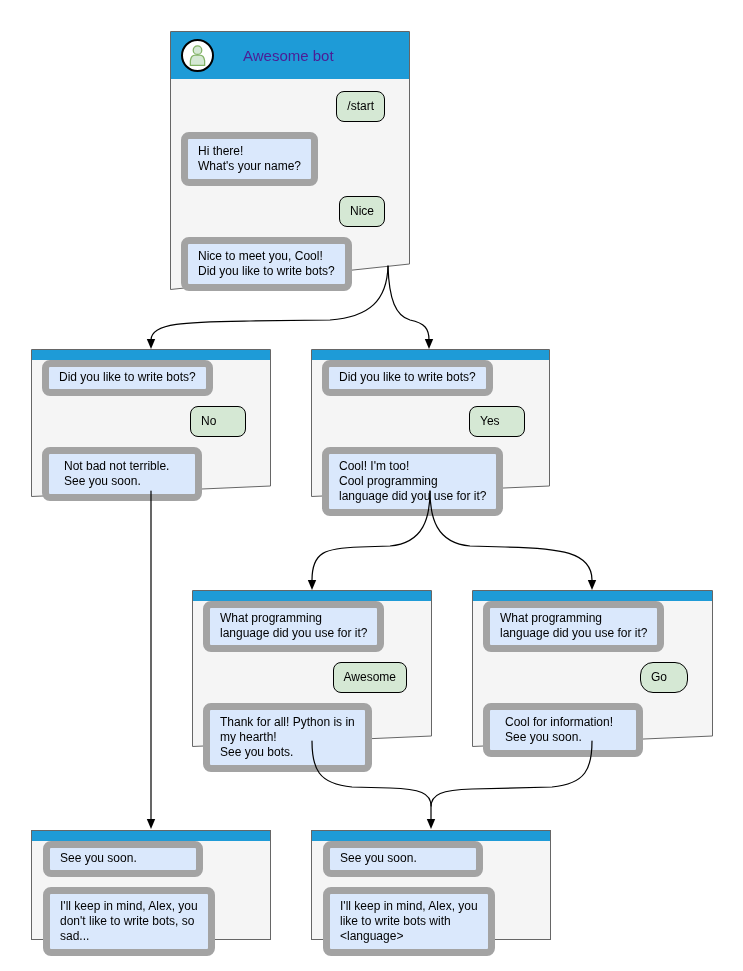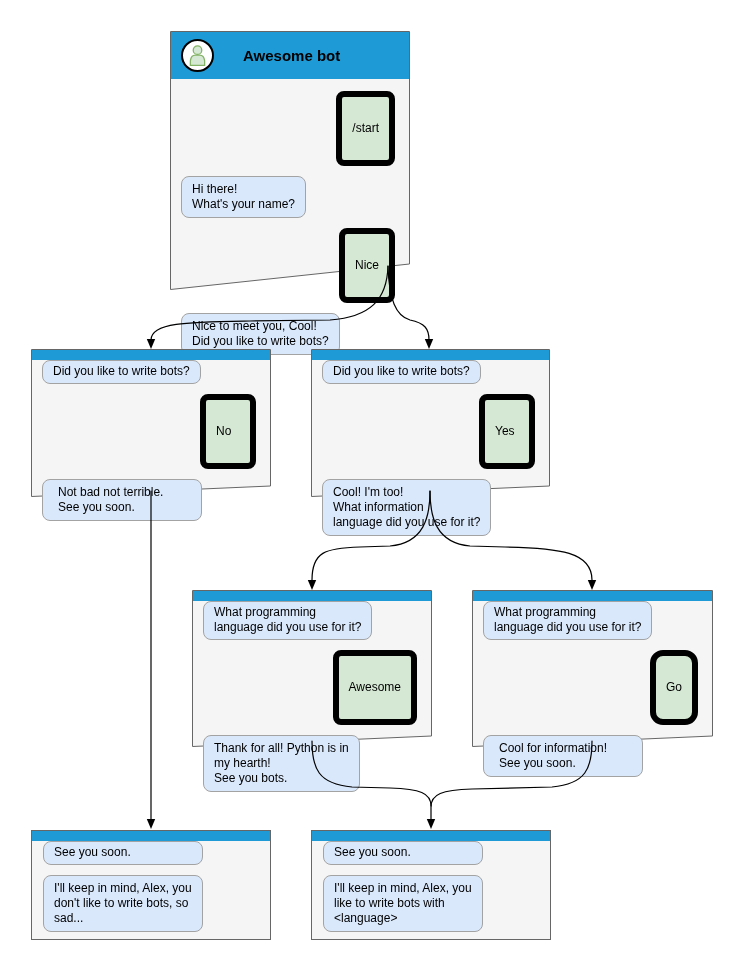--- a/index.html
+++ b/index.html
@@ -13,34 +13,34 @@
   .chat-box{position:absolute;z-index:1;}
   .box-outline{position:absolute;inset:0;width:100%;height:100%;}
   .box-outline polygon{fill:#f5f5f5;stroke:#666666;stroke-width:1;}
   .rect-box{background:#f5f5f5;border:1px solid #666666;box-sizing:border-box;}
 
   .chat-header{position:absolute;left:1px;right:1px;top:1px;height:47px;
                background:#1e9bd7;display:flex;align-items:center;}
   .avatar{width:33px;height:33px;border-radius:50%;background:#ffffff;
           border:2px solid #000;margin-left:10px;box-sizing:border-box;
           display:flex;align-items:center;justify-content:center;}
-  .chat-title{color:#000000;font-weight:bold;font-size:15px;margin-left:29px;}
+  .chat-title{color:#4c1d95;font-weight:normal;font-size:15px;margin-left:29px;}
 
   .strip{position:absolute;left:1px;right:1px;top:1px;height:10px;background:#1e9bd7;}
   .rect-box .strip{left:0;right:0;top:0;}
 
   .msgs{position:absolute;left:1px;right:1px;display:flex;flex-direction:column;
         align-items:flex-start;padding:0 10px;box-sizing:border-box;}
   .msgs .bubble + .bubble{margin-top:10px;}
 
   .bubble{font-size:12px;line-height:15px;white-space:pre-line;width:fit-content;
           border-radius:8px;padding:5px 10px;box-sizing:border-box;}
-  .bubble.bot{background:#dae8fc;border:1px solid #a3a3a3;align-self:flex-start;}
-  .bubble.user{background:#d5e8d4;border:6px solid #000000;align-self:flex-end;
-               margin-right:4px;padding:24px 10px;}
+  .bubble.bot{background:#dae8fc;border:7px solid #a3a3a3;align-self:flex-start;}
+  .bubble.user{background:#d5e8d4;border:1px solid #000000;align-self:flex-end;
+               margin-right:14px;padding:7px 10px;}
   .bubble.question{margin-top:0;border-radius:8px;padding:3px 10px 4px 10px;}
   .w160{min-width:160px;padding-left:15px;}
   .w56{min-width:56px;}
   .w48{min-width:48px;border-radius:13px;}
 </style>
 </head>
 <body>
 
 <div class="canvas">
 
@@ -98,21 +98,21 @@
 
   <div class="chat-box" style="left:311px;top:349px;width:239px;height:148px">
     <svg class="box-outline" viewBox="0 0 239 148" preserveAspectRatio="none">
       <polygon points="0.5,0.5 238.5,0.5 238.5,137 0.5,147.5"></polygon>
     </svg>
     <div class="strip"></div>
     <div class="msgs" style="top:11px">
       <div class="bubble bot question">Did you like to write bots?</div>
       <div class="bubble user w56">Yes</div>
       <div class="bubble bot">Cool! I'm too!
-What information
+Cool programming
 language did you use for it?</div>
     </div>
   </div>
 
   <div class="chat-box" style="left:192px;top:590px;width:240px;height:157px">
     <svg class="box-outline" viewBox="0 0 240 157" preserveAspectRatio="none">
       <polygon points="0.5,0.5 239.5,0.5 239.5,146 0.5,156.5"></polygon>
     </svg>
     <div class="strip"></div>
     <div class="msgs" style="top:11px">

